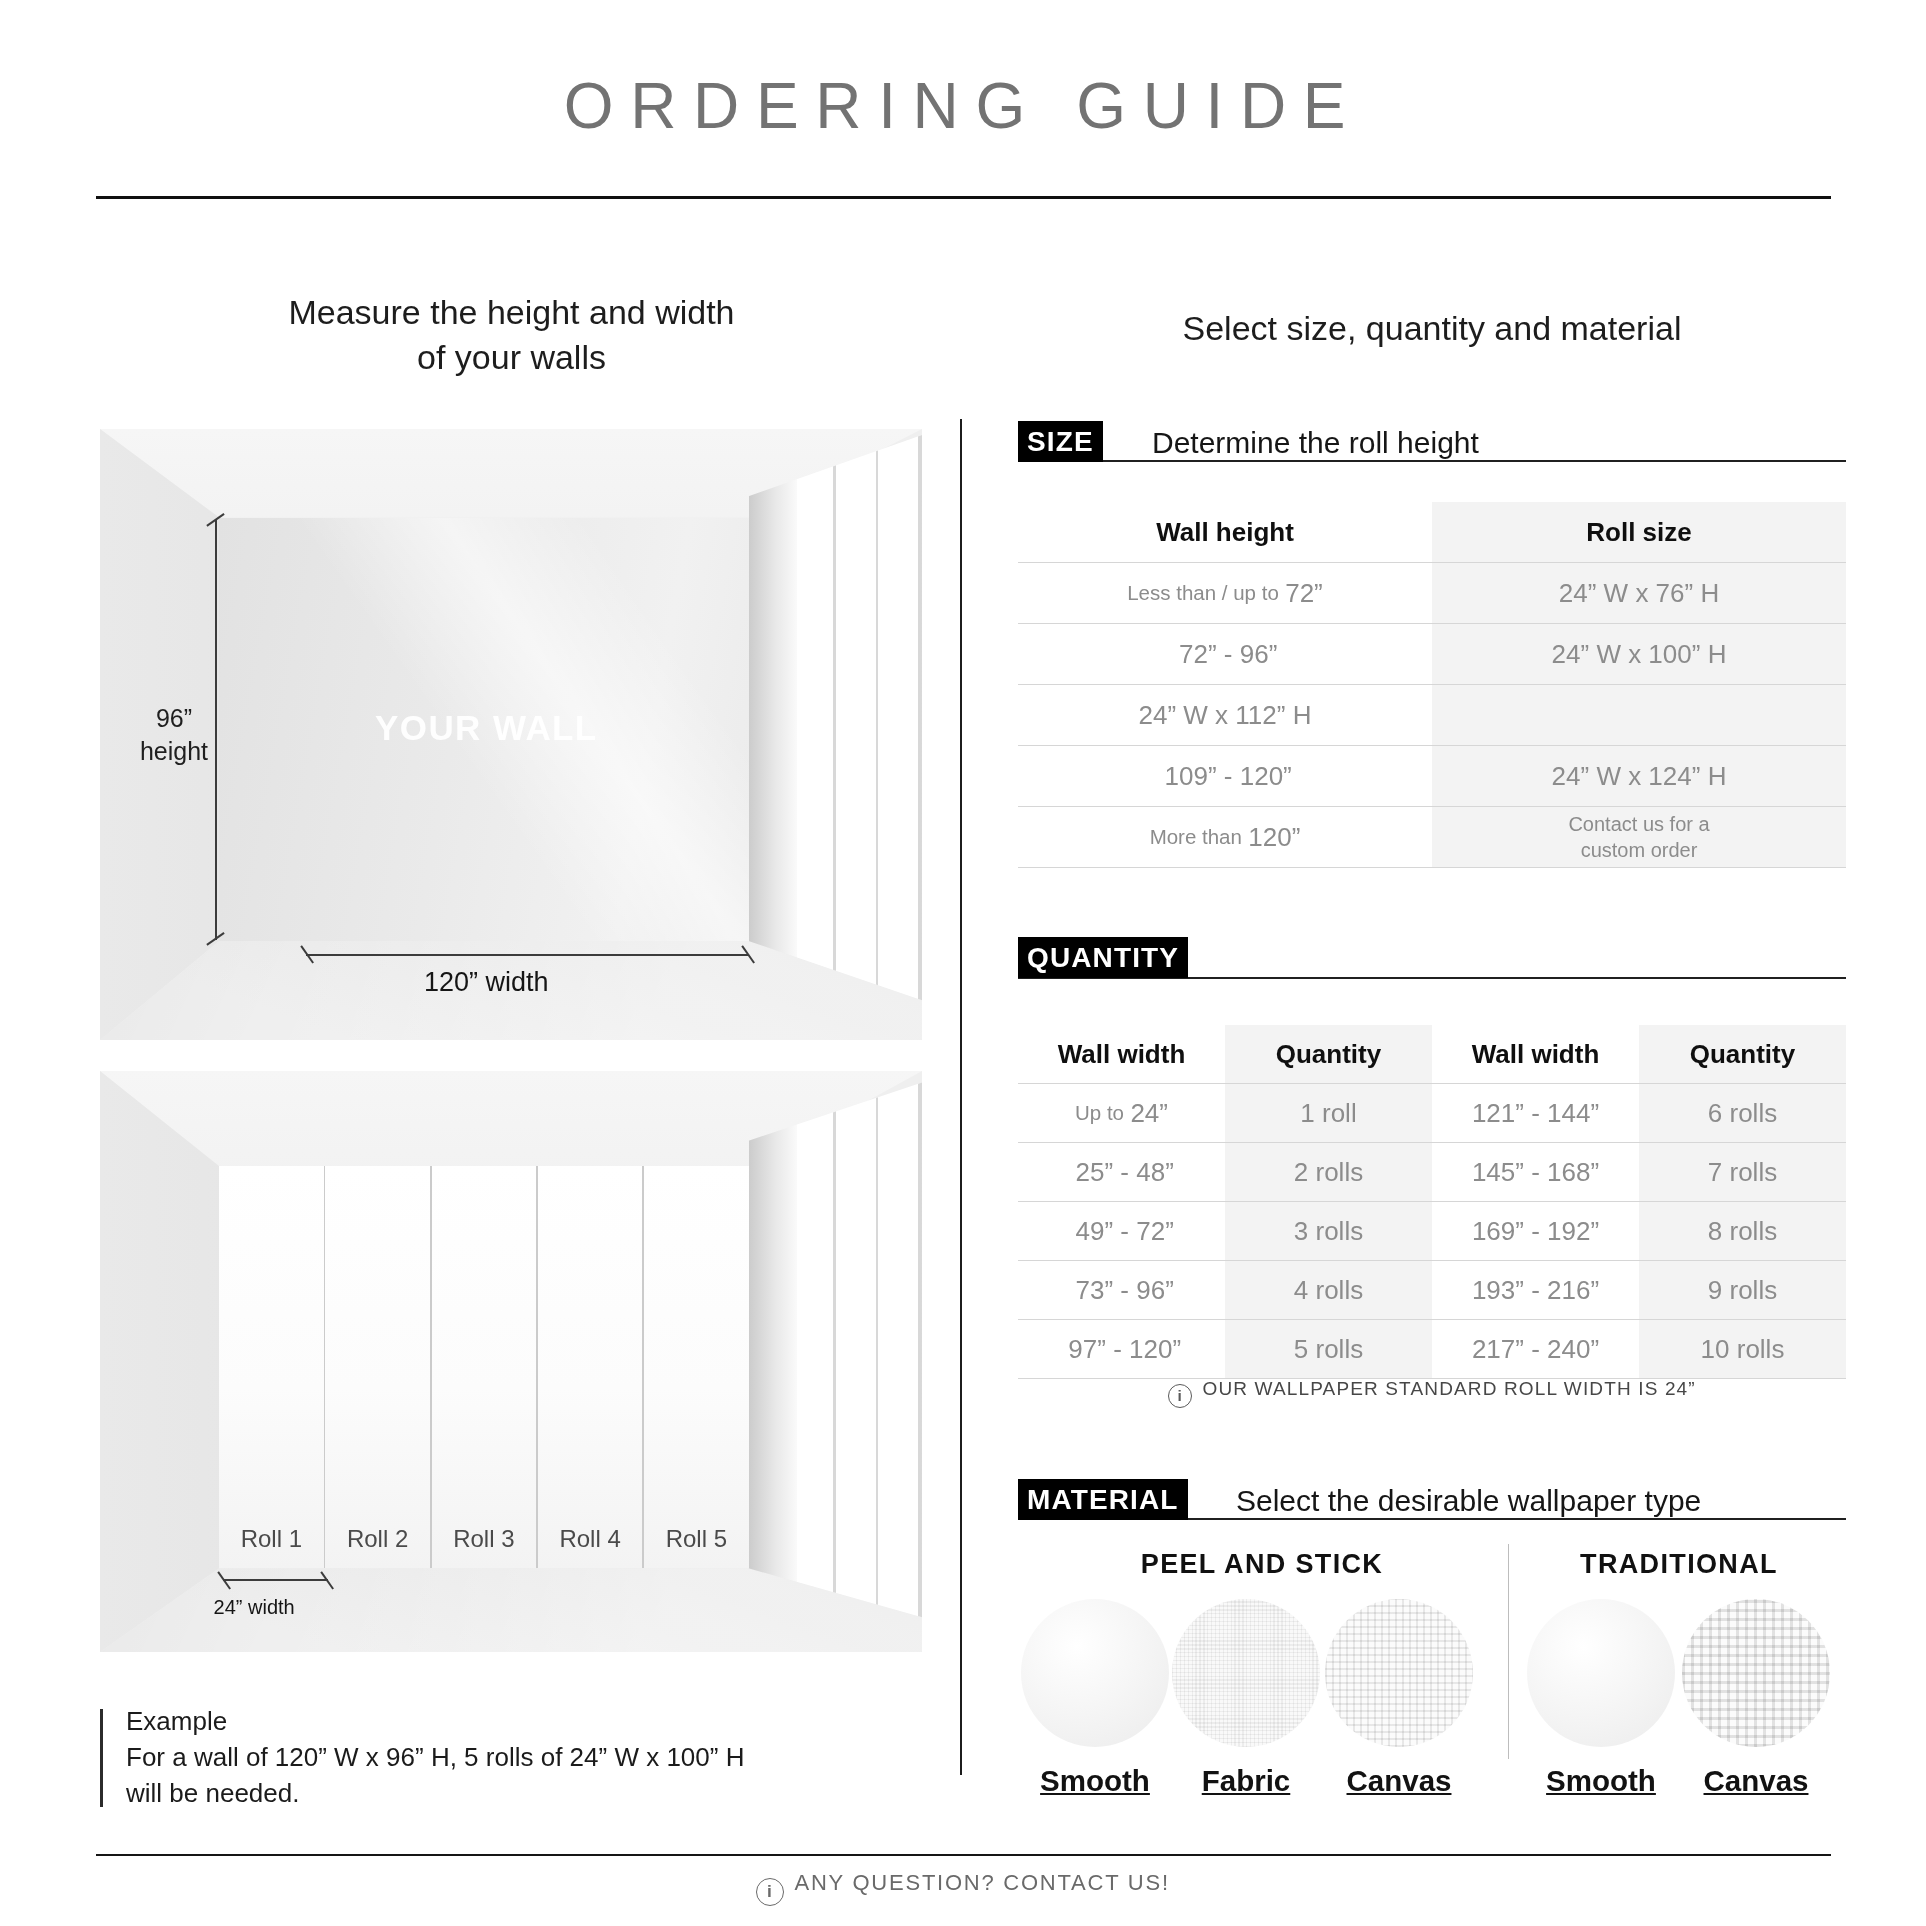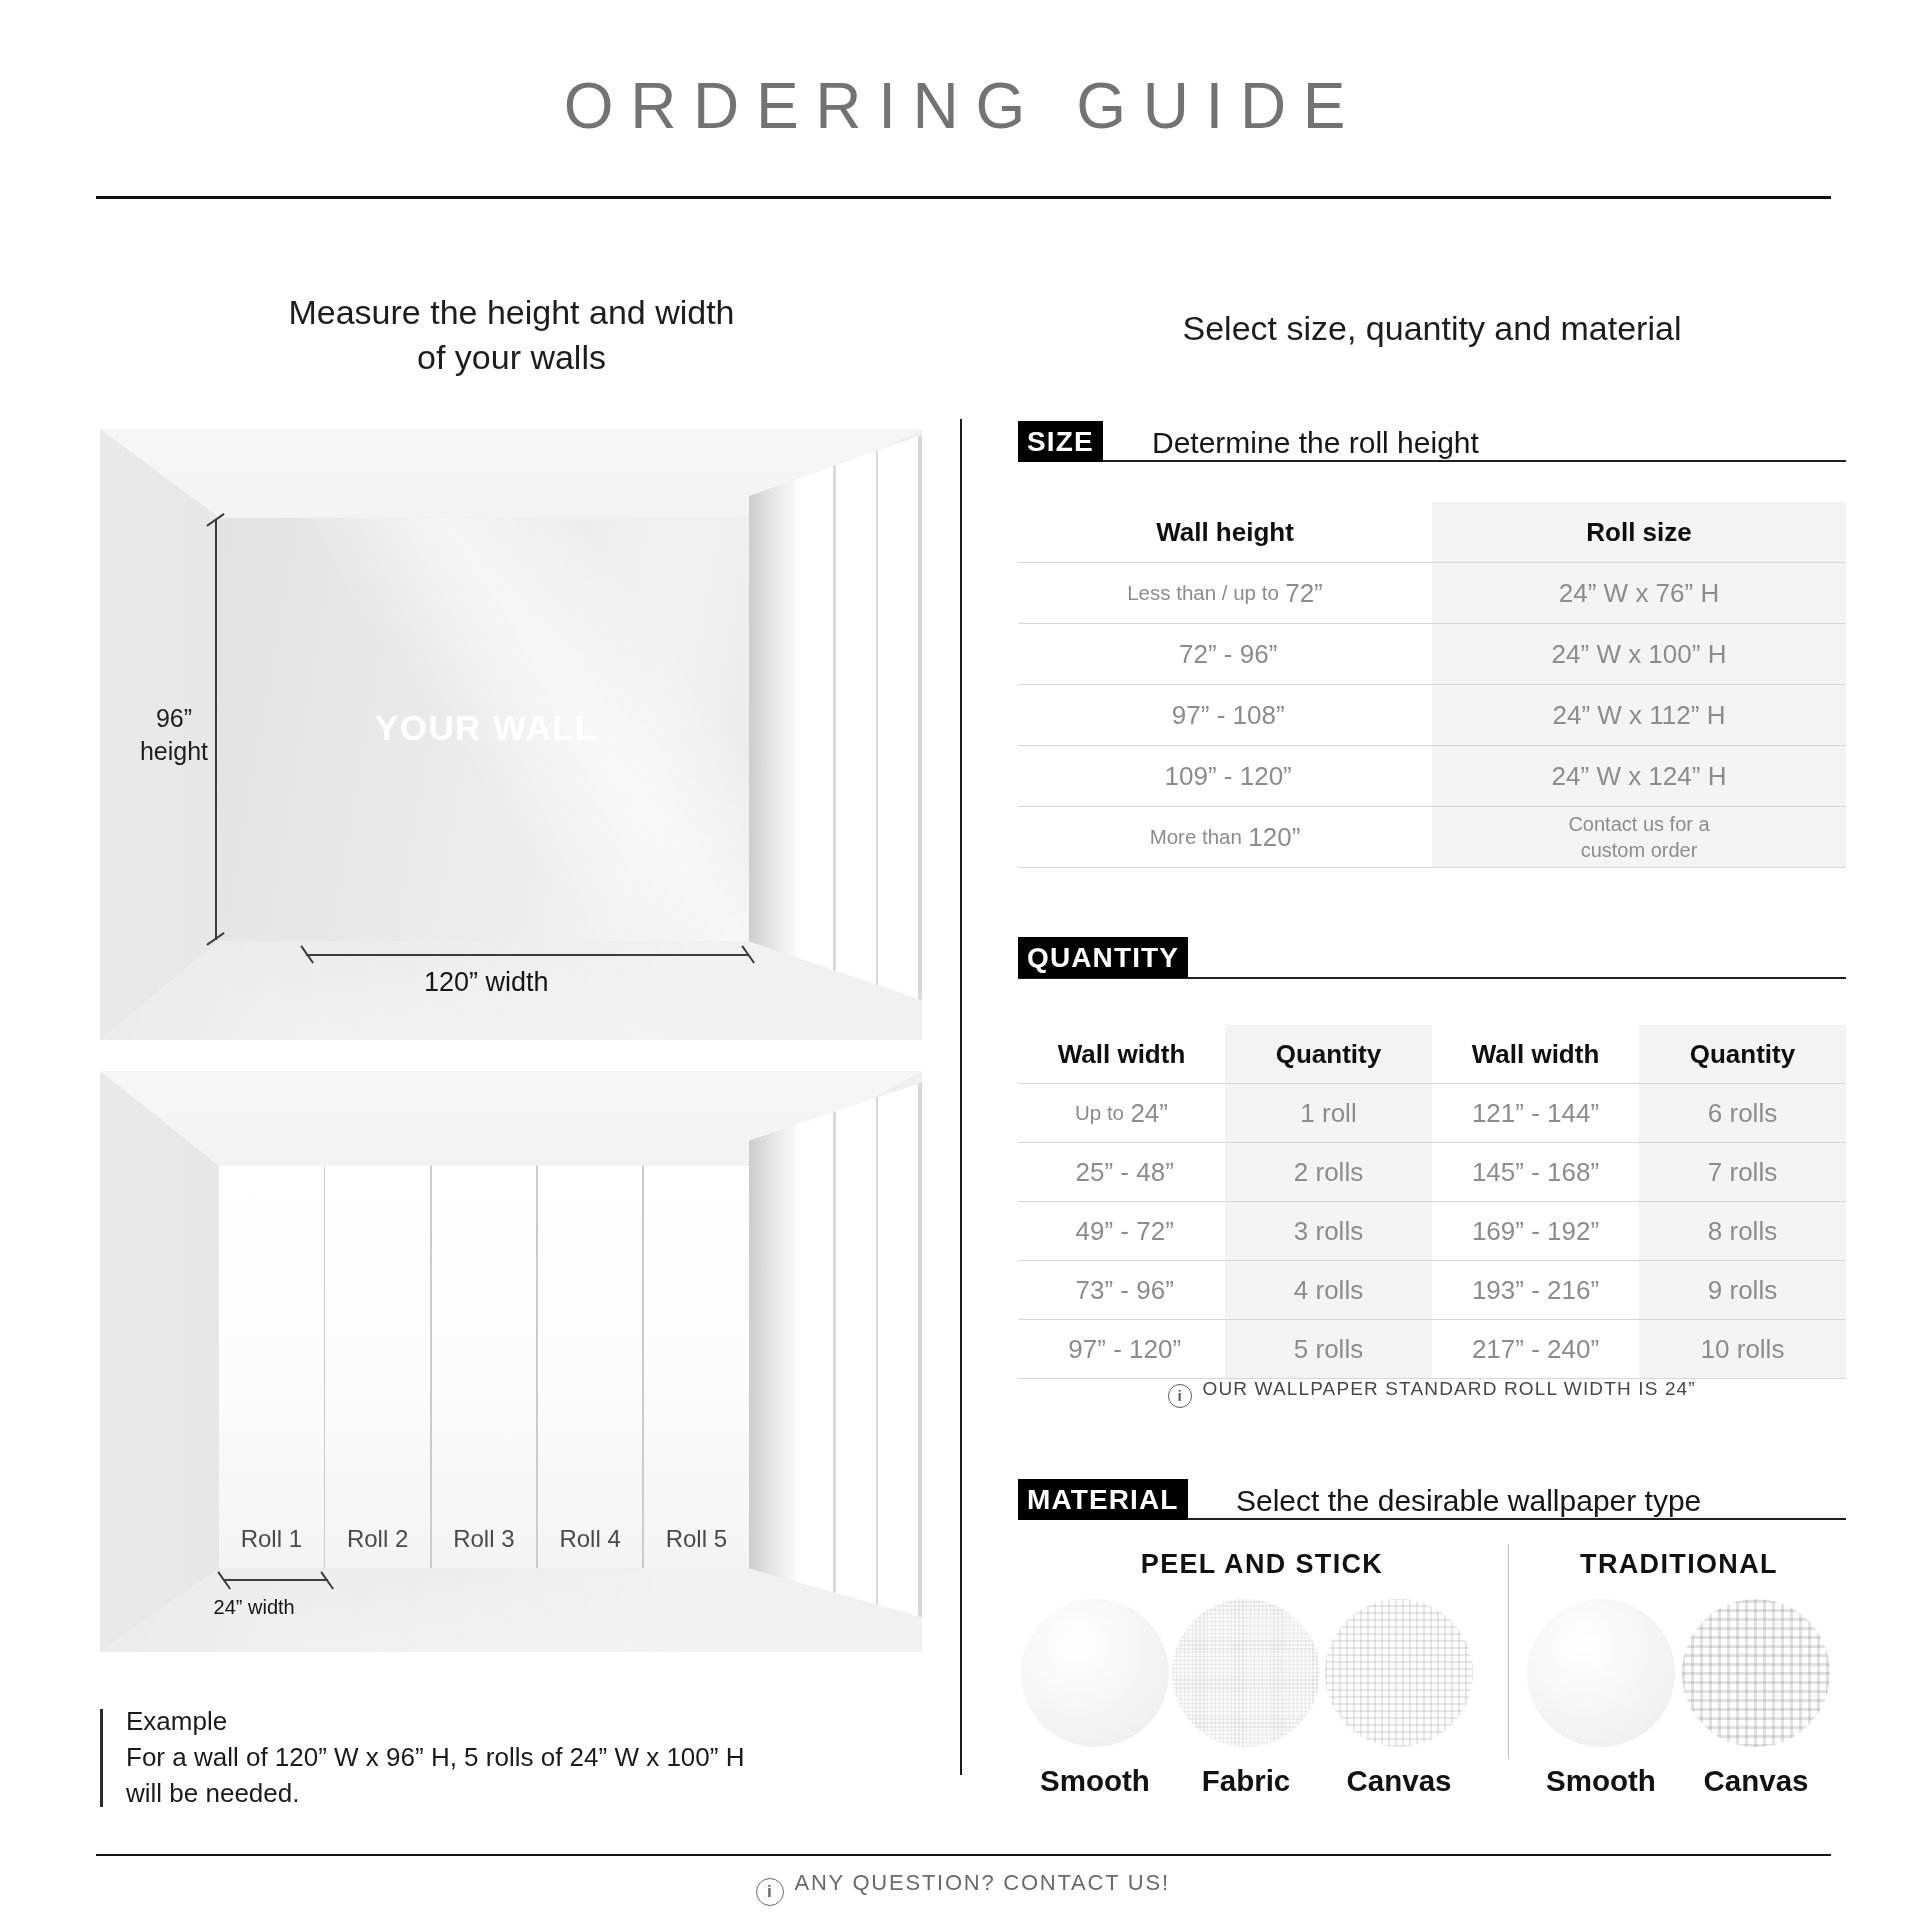--- a/index.html
+++ b/index.html
@@ -124,21 +124,21 @@
   .sw-fabric{background-color:#f9f9f9;background-image:
       repeating-linear-gradient(0deg,rgba(0,0,0,.05) 0 1.3px,rgba(0,0,0,0) 1.3px 3.9px),
       repeating-linear-gradient(90deg,rgba(0,0,0,.05) 0 1.3px,rgba(0,0,0,0) 1.3px 3.9px);}
   .sw-canvas{background-color:#fbfbfb;background-image:
       repeating-linear-gradient(0deg,rgba(0,0,0,.08) 0 1.9px,rgba(0,0,0,0) 1.9px 7px),
       repeating-linear-gradient(90deg,rgba(0,0,0,.08) 0 1.9px,rgba(0,0,0,0) 1.9px 7px);}
   .sw-canvas2{background-color:#fbfbfb;background-image:
       repeating-linear-gradient(0deg,rgba(0,0,0,.10) 0 2.6px,rgba(0,0,0,0) 2.6px 9px),
       repeating-linear-gradient(90deg,rgba(0,0,0,.10) 0 2.6px,rgba(0,0,0,0) 2.6px 9px);}
   .sw1{left:1021px;} .sw2{left:1172px;} .sw3{left:1325px;} .sw4{left:1527px;} .sw5{left:1682px;}
-  .swatch-label{top:1764px;width:148px;text-align:center;font-size:29.5px;font-weight:600;color:#121212;}
+  .swatch-label{top:1764px;width:148px;text-align:center;font-size:29.5px;font-weight:600;color:#121212;text-decoration:underline;}
 
   
   .footer{left:0;right:0;top:1870px;text-align:center;font-size:22px;color:#6a6a6a;
           letter-spacing:.08em;}
   .footer .info-icon{width:26px;height:26px;border-color:#6a6a6a;color:#6a6a6a;font-size:17.3px;
           vertical-align:-7px;}
 </style>
 </head>
 <body>
 
@@ -238,24 +238,20 @@
       <div class="cell">24” W x 76” H</div>
     </div>
     <div class="t-row">
       <div class="cell">
         <span class="pre"></span>
         <span class="val">72” - 96”</span>
       </div>
       <div class="cell">24” W x 100” H</div>
     </div>
     <div class="t-row">
-      <div class="cell">
-        <span class="pre"></span>
-        <span class="val">97” - 108”</span>
-      </div>
       <div class="cell">24” W x 112” H</div>
     </div>
     <div class="t-row">
       <div class="cell">
         <span class="pre"></span>
         <span class="val">109” - 120”</span>
       </div>
       <div class="cell">24” W x 124” H</div>
     </div>
     <div class="t-row">

